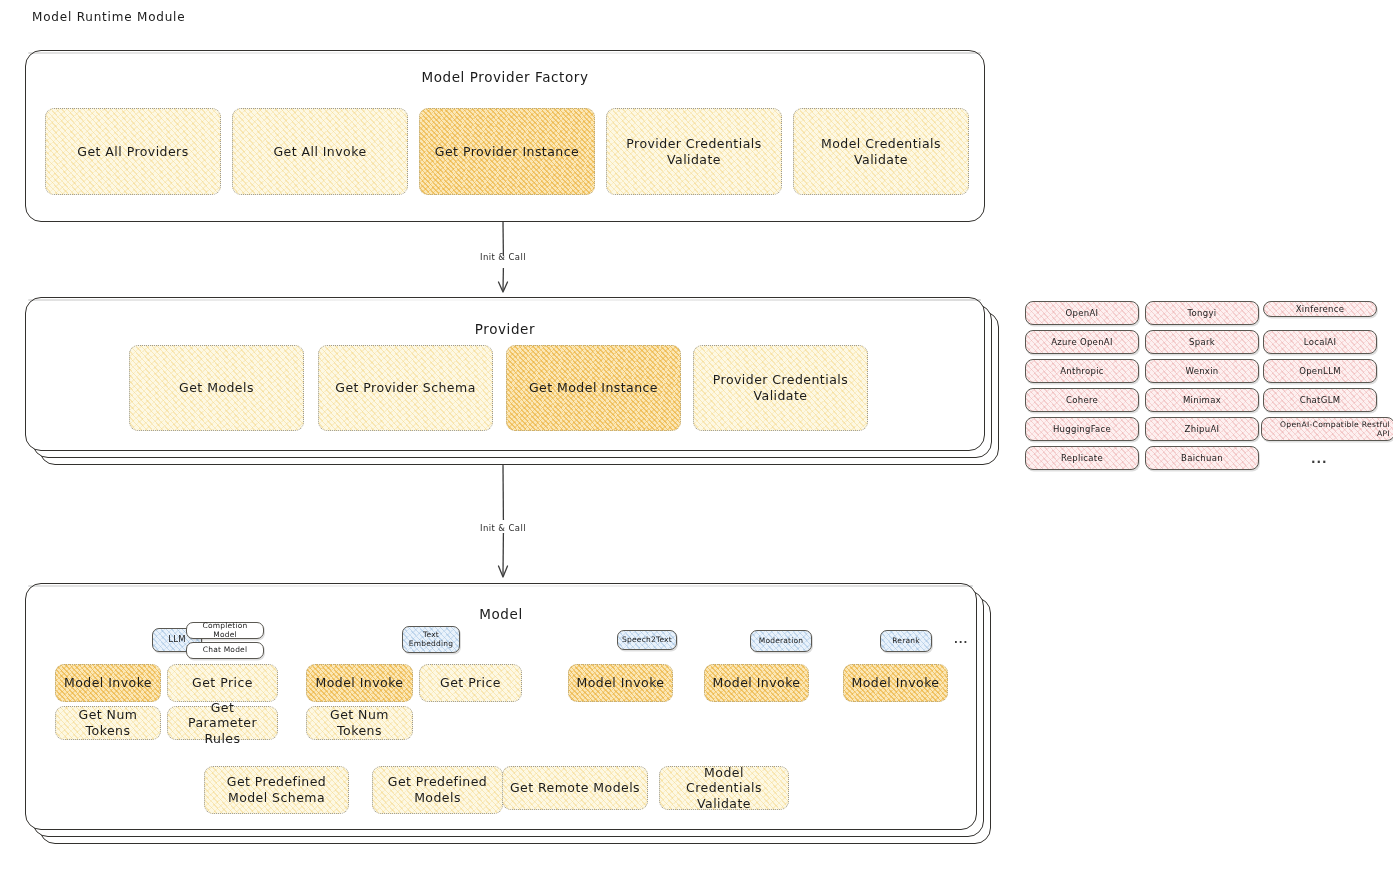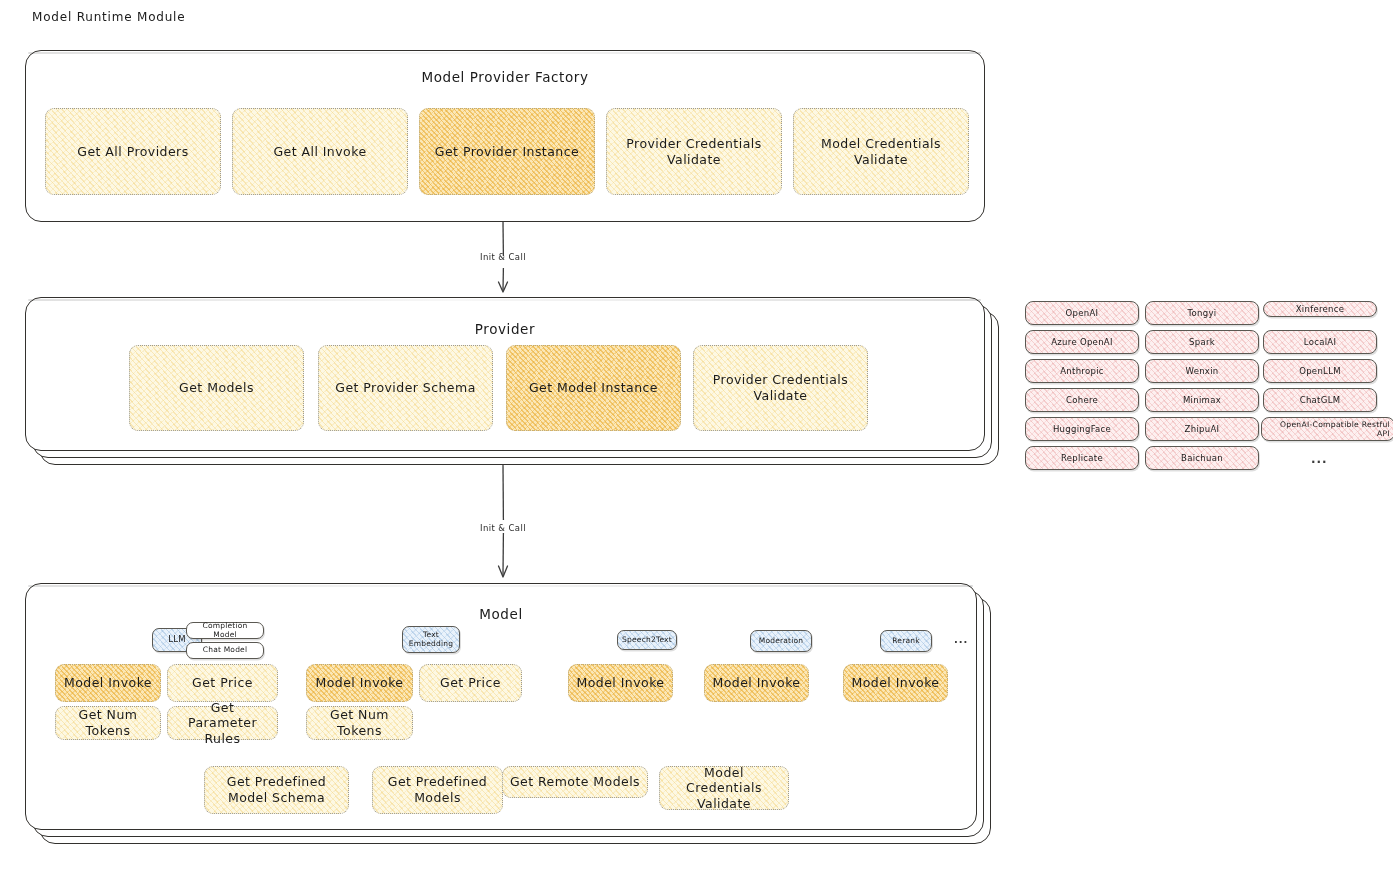--- a/index.html
+++ b/index.html
@@ -226,17 +226,17 @@
     <div class="chip fill-blue hand" style="left:703px; top:46px; width:62px; height:22px;">Moderation</div>
     <div class="box fill-amber hand" style="left:678px; top:80px; width:105px; height:38px;">Model Invoke</div>
 
     <div class="chip fill-blue hand" style="left:833px; top:46px; width:52px; height:22px;">Rerank</div>
     <div class="box fill-amber hand" style="left:817px; top:80px; width:105px; height:38px;">Model Invoke</div>
 
     <div class="ellipsis hand" style="left:928px; top:50px; font-size:10px;">...</div>
 
     <div class="box fill-cream hand" style="left:178px; top:182px; width:145px; height:48px;">Get Predefined Model Schema</div>
     <div class="box fill-cream hand" style="left:334px; top:182px; width:131px; height:48px;margin-left:12px;">Get Predefined Models</div>
-    <div class="box fill-cream hand" style="left:476px; top:182px; width:146px; height:32px;">Get Remote Models</div>
+    <div class="box fill-cream hand" style="left:476px; top:182px; width:146px; height:44px;">Get Remote Models</div>
     <div class="box fill-cream hand" style="left:633px; top:182px; width:130px; height:44px;">Model Credentials Validate</div>
   </div>
 
 </div>
 
 </body></html>

